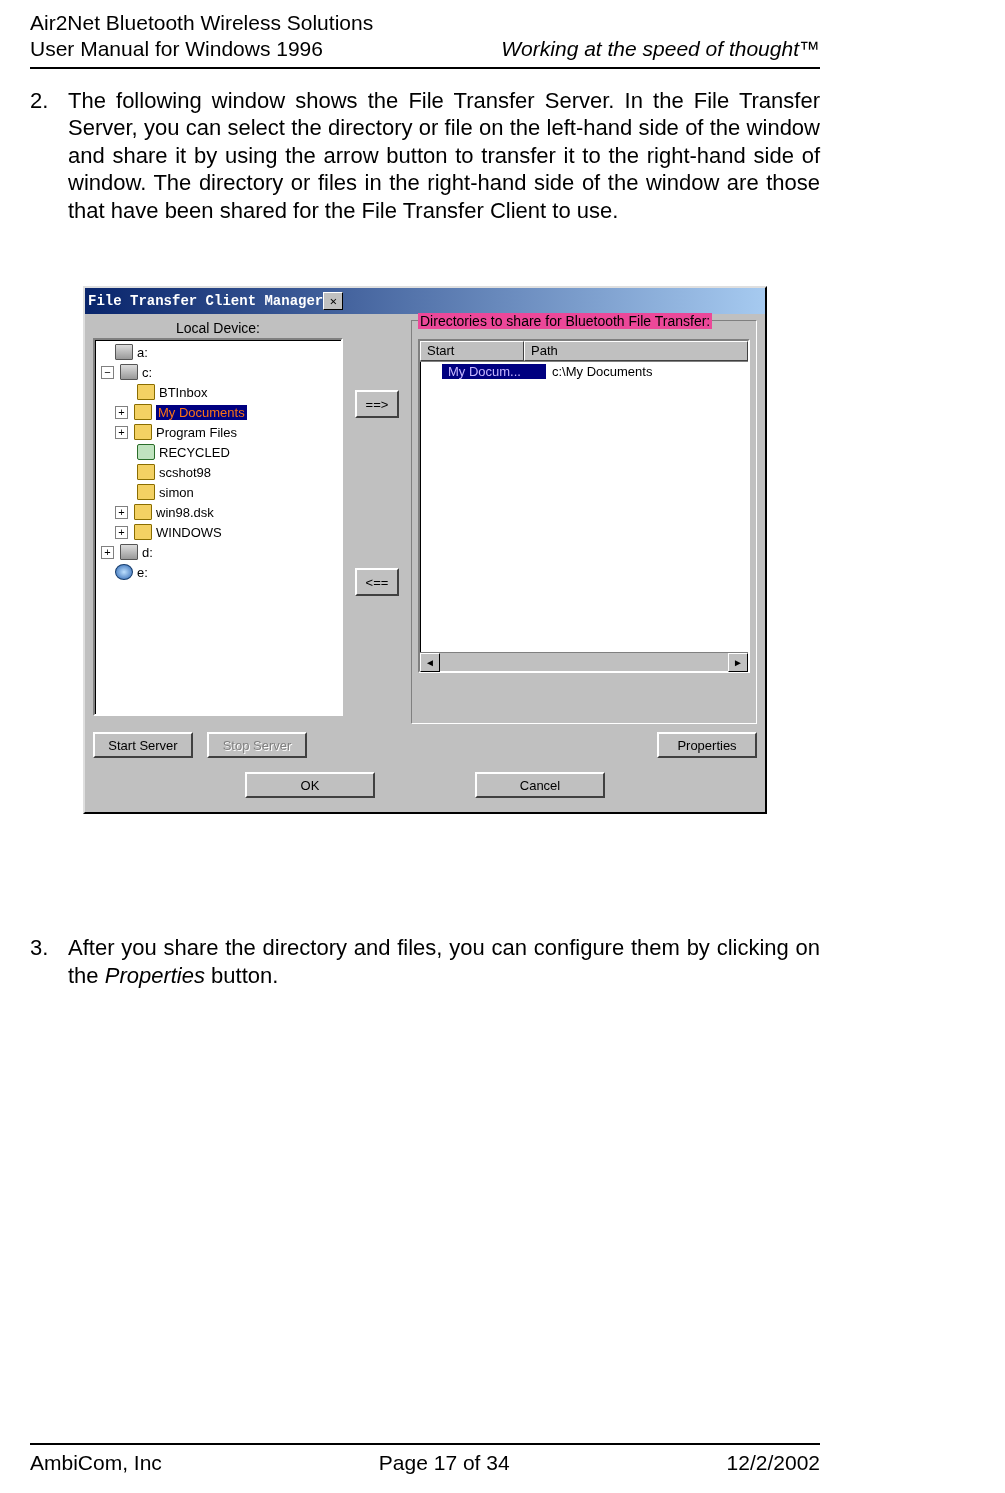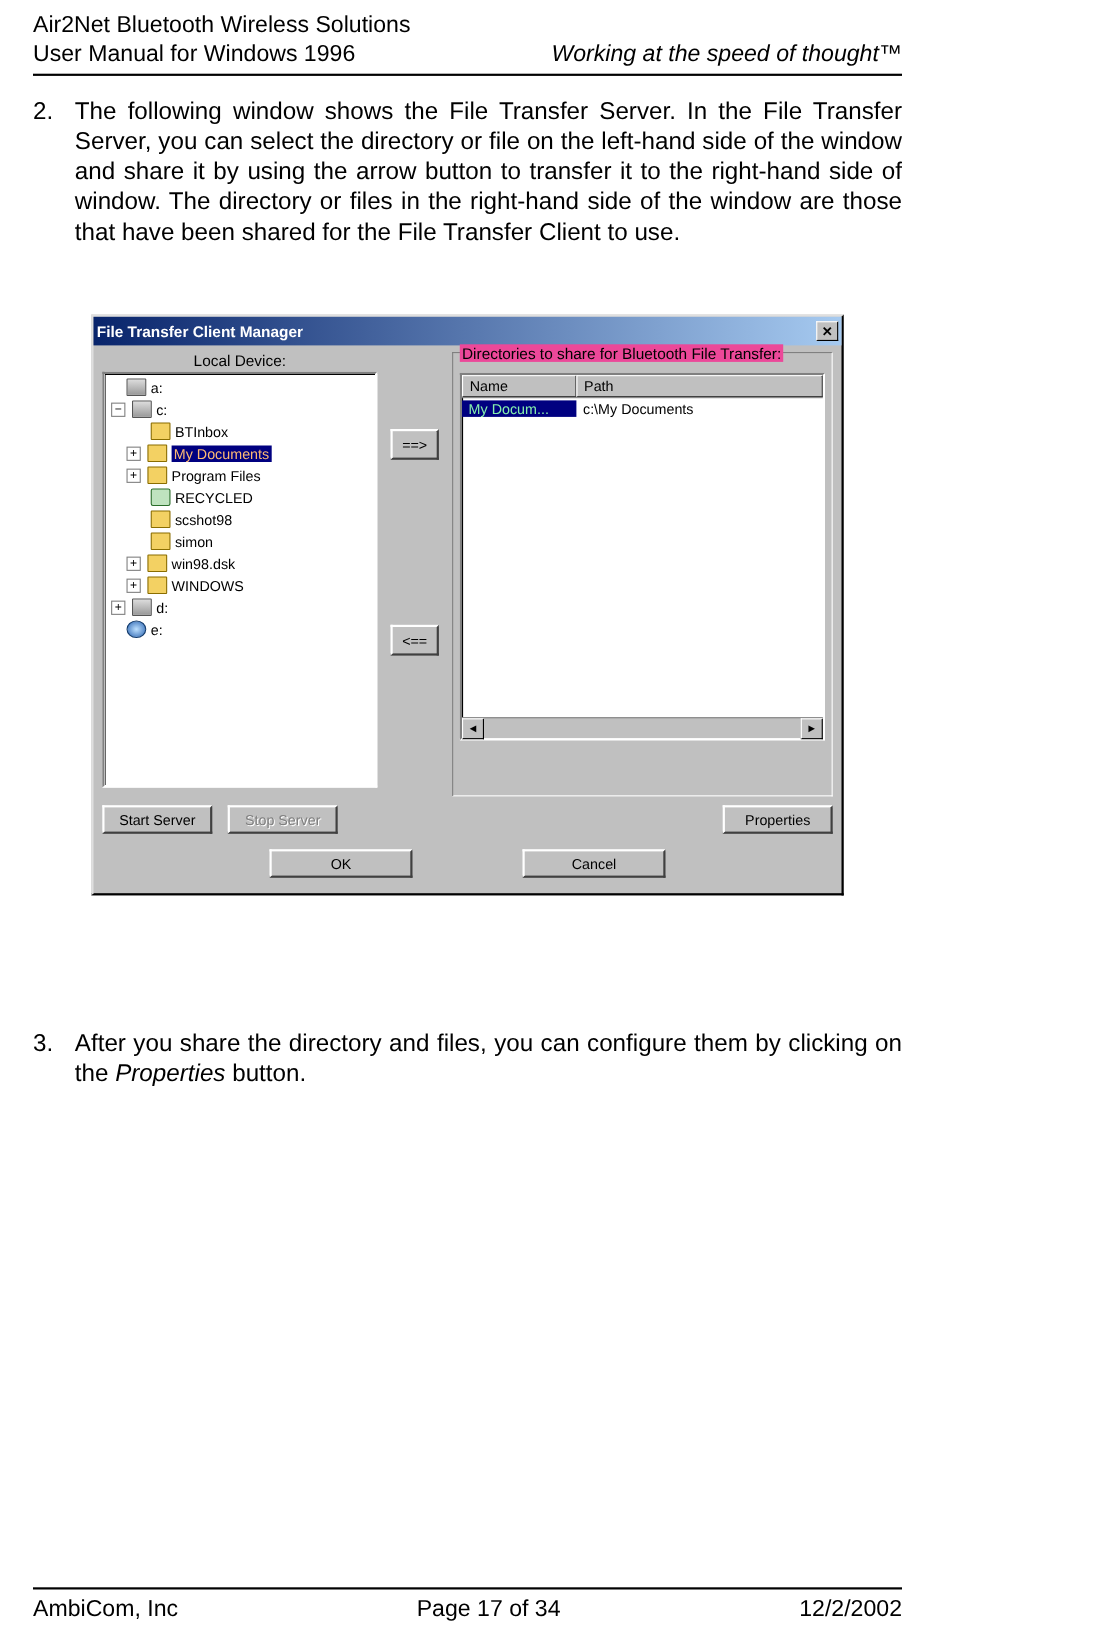--- a/index.html
+++ b/index.html
@@ -59,26 +59,26 @@
     border-top-color: #dfdfdf;
     border-left-color: #dfdfdf;
     font-family: "MS Sans Serif", Tahoma, Arial, sans-serif;
     font-size: 14px;
     color: #000;
   }
   .titlebar {
     background: linear-gradient(to right, #08246b, #a6caf0);
     color: #fff;
     display: flex;
-    justify-content: space-between;
     align-items: center;
     padding: 2px 3px;
     height: 22px;
     font-weight: bold;
     font-size: 14px;
+    font-family: Liberation Mono, monospace;
   }
   .titlebar .close-btn {
     width: 18px; height: 16px;
     background: #c0c0c0;
     border: 1px solid #000;
     border-top-color: #fff;
     border-left-color: #fff;
     color: #000;
     font-weight: bold;
     display: flex; align-items: center; justify-content: center;
@@ -124,21 +124,21 @@
   }
   .drive-icon, .folder-icon, .recycle-icon, .globe-icon {
     width: 16px; height: 14px; display: inline-block;
   }
   .drive-icon { background: linear-gradient(#ddd,#999); border:1px solid #555; border-radius:1px;}
   .folder-icon { background: #f3d163; border:1px solid #8a6d00; border-radius:1px;}
   .recycle-icon { background: #bfe3bf; border:1px solid #2a6d2a; border-radius:2px;}
   .globe-icon { background: radial-gradient(#bde0ff,#2a63b0); border:1px solid #123a6b; border-radius:50%;}
 
   .sel {
-    background: #000080; color: #fdba74; padding: 0 2px;
+    background: #000080; color: #f97316; padding: 0 2px;
   }
 
   .right-panel {
     border: 1px solid #808080;
     border-right-color:#fff; border-bottom-color:#fff;
     padding: 2px 6px 6px 6px;
     height: 404px;
     box-sizing: border-box;
     position: relative;
   }
@@ -162,21 +162,21 @@
     border:1px solid #fff;
     border-right-color:#404040;
     border-bottom-color:#404040;
     padding:1px 6px;
     font-size:13px;
   }
   .row {
     display:flex; height:18px; align-items:center;
   }
   .cell { padding:0 6px; overflow:hidden; white-space:nowrap;}
-  .row-sel .cell:first-child { background:#000080; color:#86efac; }
+  .row-sel .cell:first-child { background:#000080; color:#c4b5fd;margin-left:22px; }
 
   .hscroll {
     position:absolute; bottom:0; left:0; right:0;
     height:18px; background:#c0c0c0;
     border-top:1px solid #808080;
     display:flex; justify-content:space-between;
   }
   .sbtn {
     width:18px; height:17px;
     background:#c0c0c0;
@@ -311,21 +311,21 @@
         <div class="col mid-col">
           <div class="btn3d mid-btn">==&gt;</div>
           <div class="btn3d mid-btn">&lt;==</div>
         </div>
 
         <div class="col right-col">
           <div class="right-panel">
             <span class="right-label">Directories to share for Bluetooth File Transfer:</span>
             <div class="list-sunken">
               <div class="headers">
-                <div class="hcell" style="width:90px">Name</div>
+                <div class="hcell" style="width:90px">Start</div>
                 <div class="hcell" style="flex:1">Path</div>
               </div>
               <div class="row row-sel">
                 <div class="cell" style="width:92px">My Docum...</div>
                 <div class="cell" style="flex:1">c:\My Documents</div>
               </div>
               <div class="hscroll">
                 <div class="sbtn">◄</div>
                 <div class="sbtn">►</div>
               </div>

